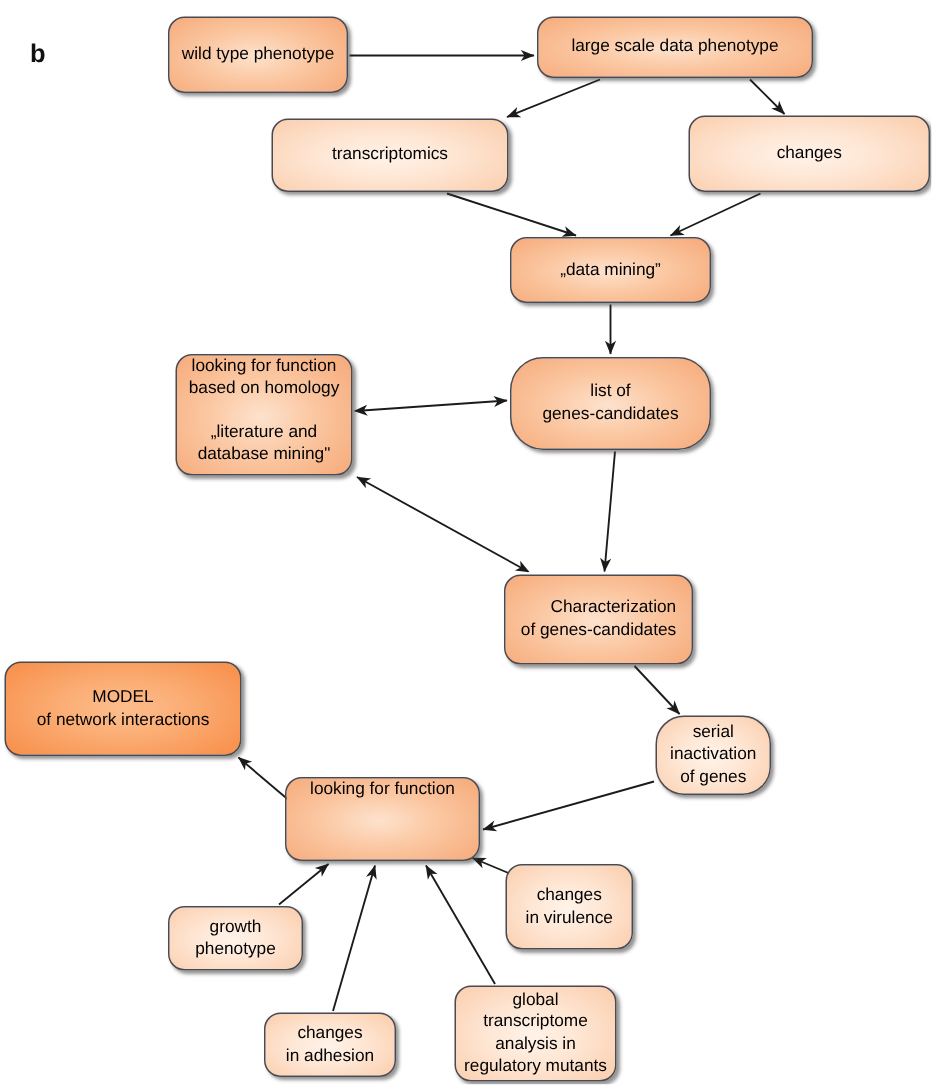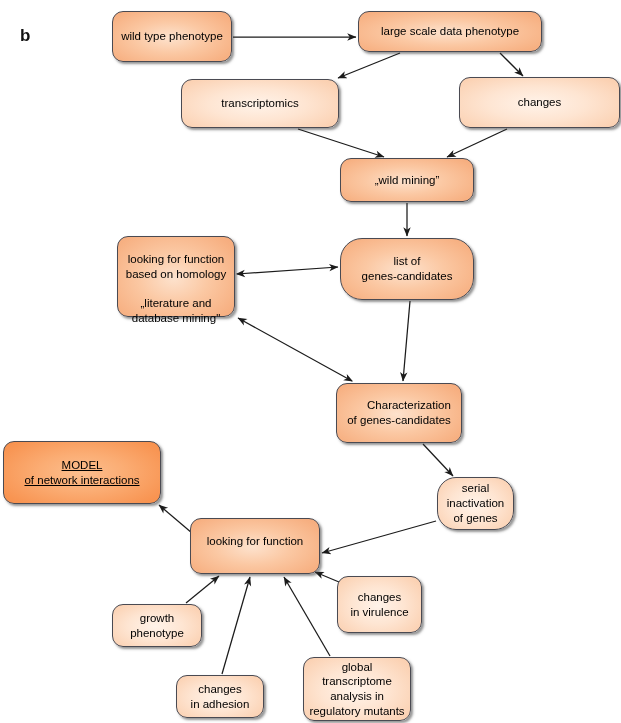--- a/index.html
+++ b/index.html
@@ -54,28 +54,27 @@
   .node.mid {
     background:
       radial-gradient(ellipse 78% 86% at 48% 52%,
         #fde2cd 0%, #fbc8a3 38%, #f7b183 76%, #f3a374 100%);
   }
   
   .node.strong {
     background:
       radial-gradient(ellipse 80% 90% at 50% 50%,
         #fcbe8e 0%, #fbad74 34%, #f89553 72%, #f6883f 100%);
-    text-decoration: underline;
   }
   .node .lbl {
     display: block;
     white-space: pre-line;
   }
   .node.bold .lbl { font-weight: normal; }
-  .node.topalign { align-items: flex-start; padding-top: 15px; }
+  .node.topalign { align-items: flex-start; padding-top: 0; }
   .panel-letter {
     position: absolute;
     z-index: 3;
     font-size: 17px;
     font-weight: bold;
     color: #111111;
     letter-spacing: 0;
   }
 </style>
 </head>
@@ -121,21 +120,21 @@
       <div class="node mid" style="left: 358px; top: 11px; width: 184px; height: 41px;">
         <span class="lbl">large scale data phenotype</span>
       </div>
       <div class="node pale" style="left: 181px; top: 79px; width: 158px; height: 49px;">
         <span class="lbl">transcriptomics</span>
       </div>
       <div class="node pale" style="left: 459px; top: 77px; width: 161px; height: 51px;">
         <span class="lbl">changes</span>
       </div>
       <div class="node mid bold" style="left: 340px; top: 158px; width: 134px; height: 44px;">
-        <span class="lbl">„wild mining”</span>
+        <span class="lbl">„data mining”</span>
       </div>
       <div class="node mid topalign" style="left: 117px; top: 236px; width: 118px; height: 81px;">
         <span class="lbl">looking for function
 based on homology
 
 „literature and
 database mining"</span>
       </div>
       <div class="node mid" style="left: 340px; top: 238px; width: 134px; height: 62px; border-radius: 22px;">
         <span class="lbl">list of

